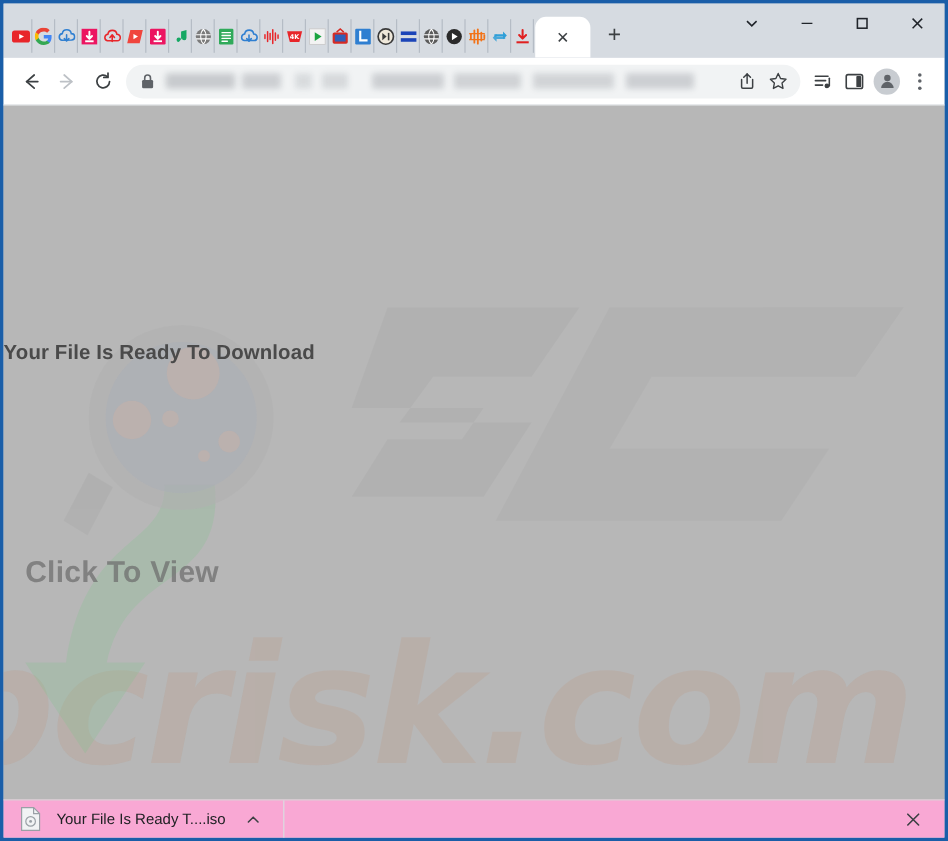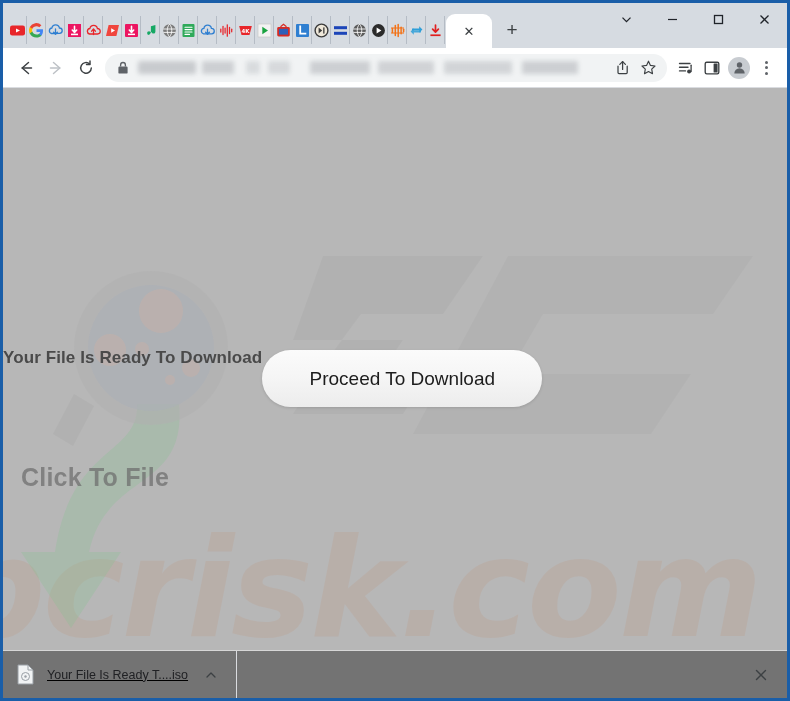--- a/index.html
+++ b/index.html
@@ -197,22 +197,22 @@
     letter-spacing: .2px;
     opacity: .72;
     pointer-events: none;
   }
 
   #content-center {
     position: absolute;
     left: 0; right: 0;
     top: 196px;
     display: flex;
-    align-items: center;
-    margin-top: 24px;
+    flex-direction: column;
+    align-items: flex-start;
   }
   #headline {
     font-size: 17px;
     font-weight: 700;
     color: #4a4a4a;
     letter-spacing: .1px;
   }
   #proceed-button {
     margin-top: 42px;
     width: 280px; height: 57px;
@@ -222,28 +222,27 @@
     display: flex; align-items: center; justify-content: center;
     font-size: 19px;
     color: #1c1c1c;
     cursor: pointer;
     border: none;
     font-family: "Liberation Sans", sans-serif;
   }
 
   
   #download-shelf {
-    height: 48px;
-    background: #737373;
+    height: 32px;
+    background: #f9a8d4;
     border-top: 1px solid #d6d6d6;
     display: flex;
     align-items: center;
     padding: 0 12px 0 14px;
     flex-shrink: 0;
-    text-decoration: underline;
   }
   #download-item {
     display: flex;
     align-items: center;
     height: 100%;
     padding-right: 14px;
     border-right: 1px solid #dadce0;
   }
   #download-file-icon {
     width: 17px; height: 21px;
@@ -575,25 +574,24 @@
         <path d="M83 150 L62 190 L42 178 L63 138 Z" fill="#9d9d9d" opacity=".55"></path>
         <circle cx="140" cy="92" r="77" fill="#a7a7a7" opacity=".55"></circle>
         <circle cx="140" cy="92" r="63" fill="#97a3b6" opacity=".55"></circle>
         <circle cx="150" cy="55" r="22" fill="#d9a792" opacity=".55"></circle>
         <circle cx="99" cy="94" r="16" fill="#d9a792" opacity=".55"></circle>
         <circle cx="131" cy="93" r="7" fill="#d9a792" opacity=".55"></circle>
         <circle cx="180" cy="112" r="9" fill="#d9a792" opacity=".55"></circle>
         <circle cx="159" cy="124" r="5" fill="#d9a792" opacity=".55"></circle>
       </g>
     </svg>
-    <div id="click-to-view-label">Click To File</div>
+    <div id="click-to-view-label">Click To View</div>
 
     <div id="content-center">
       <div id="headline">Your File Is Ready To Download</div>
-      <button id="proceed-button">Proceed To Download</button>
     </div>
   </div>
 
   <div id="download-shelf">
     <div id="download-item">
       <svg id="download-file-icon" viewBox="0 0 17 21">
         <path d="M1 1 h10 l5 5 v14 H1 Z" fill="#f1f3f4" stroke="#9aa0a6" stroke-width="1"></path>
         <path d="M11 1 v5 h5" fill="none" stroke="#9aa0a6" stroke-width="1"></path>
         <circle cx="8.5" cy="12.5" r="4" fill="none" stroke="#9aa0a6" stroke-width="1"></circle>
         <circle cx="8.5" cy="12.5" r="1.2" fill="#9aa0a6"></circle>

